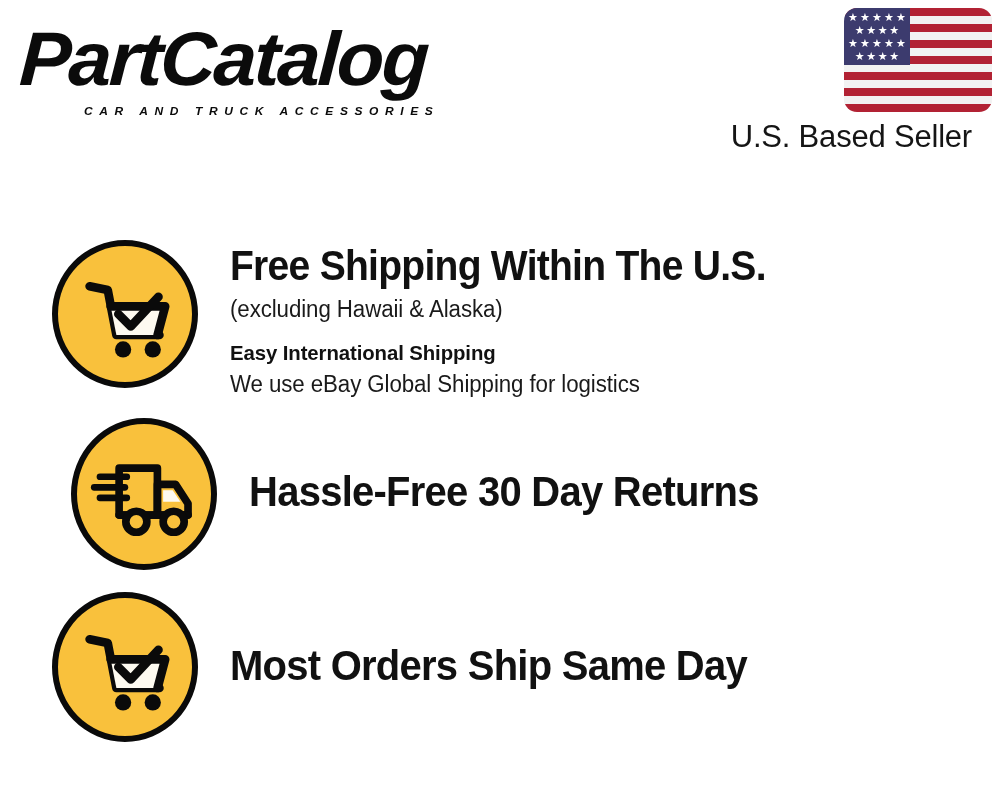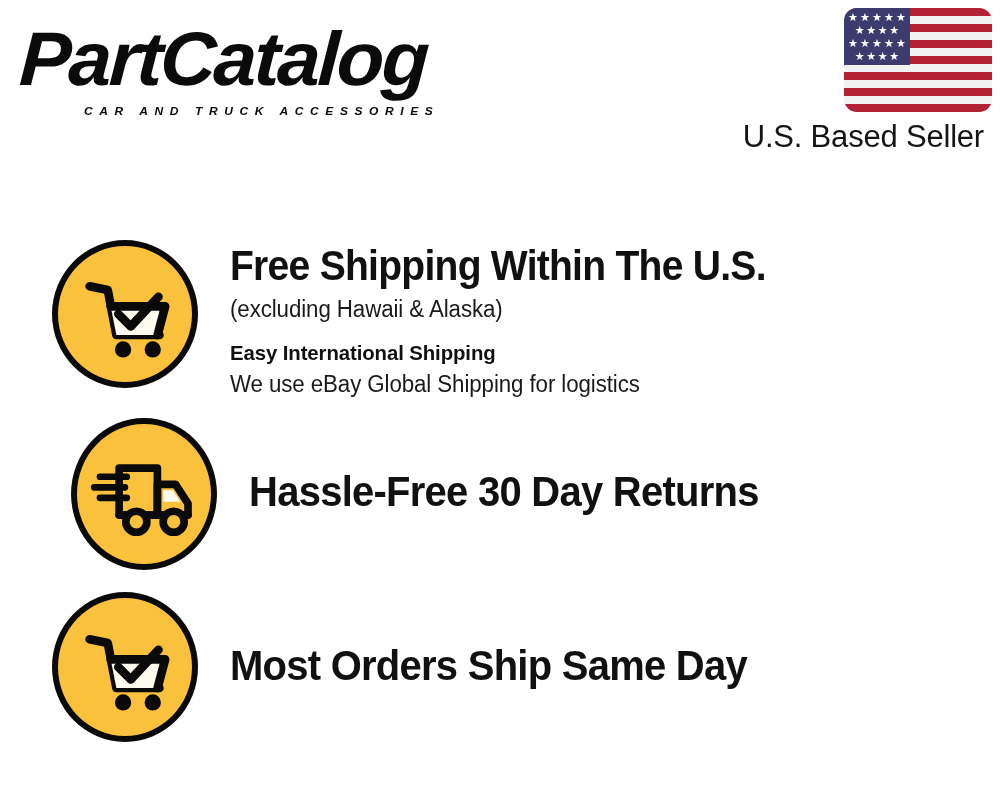--- a/index.html
+++ b/index.html
@@ -97,21 +97,21 @@
     align-items: center;
   }
   .star {
     color: #ffffff;
     font-size: 11px;
     line-height: 11px;
   }
   #seller-label {
     display: block;
     margin-top: 3px;
-    margin-right: 8px;
+    margin-right: 20px;
     font-family: "Liberation Sans", sans-serif;
     font-weight: 400;
     font-size: 31px;
     line-height: 36px;
     letter-spacing: -0.2px;
     color: #151515;
   }
 
   
   .feature-row {

